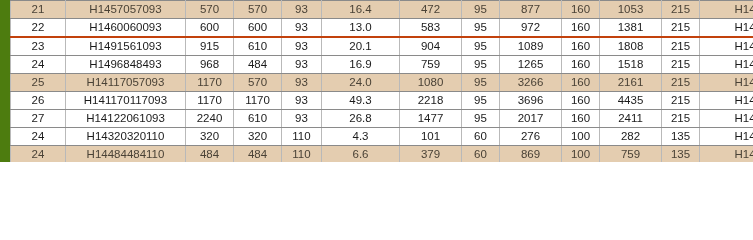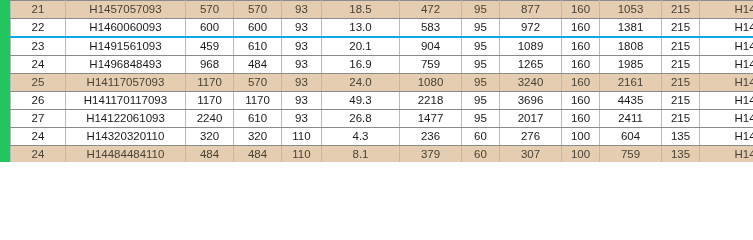--- a/index.html
+++ b/index.html
@@ -9,21 +9,21 @@
   }
   body {
     width: 753px;
     height: 162px;
     overflow: hidden;
     font-family: "Liberation Sans", sans-serif;
   }
   .sheet {
     width: 753px;
     height: 162px;
-    background: #22c55e;
+    background: #4d7c0f;
     box-sizing: border-box;
     padding-left: 10px;
     padding-right: 3px;
     overflow: hidden;
   }
   table.data-table {
     border-collapse: collapse;
     table-layout: fixed;
     width: 740px;
     font-size: 11.5px;
@@ -43,21 +43,21 @@
     overflow: hidden;
   }
   tr.row-highlight td {
     background: #e4cdb0;
     color: #4a4236;
   }
   tr.row-plain td {
     background: #ffffff;
   }
   tr.thick-under td {
-    border-bottom: 2px solid #0ea5e9;
+    border-bottom: 2px solid #c2410c;
   }
   
   col.c-index    { width: 55px;  }
   col.c-id       { width: 120px; }
   col.c-a        { width: 48px;  }
   col.c-b        { width: 48px;  }
   col.c-c        { width: 40px;  }
   col.c-d        { width: 78px;  }
   col.c-e        { width: 62px;  }
   col.c-f        { width: 38px;  }
@@ -87,21 +87,21 @@
         <col class="c-j">
       <col class="c-k">
     </colgroup>
     <tbody>
         <tr class="row-highlight">
           <td>21</td>
           <td>H1457057093</td>
           <td>570</td>
           <td>570</td>
           <td>93</td>
-          <td>18.5</td>
+          <td>16.4</td>
           <td>472</td>
           <td>95</td>
           <td>877</td>
           <td>160</td>
           <td>1053</td>
           <td>215</td>
           <td>H14</td>
         </tr>
         <tr class="row-plain thick-under">
           <td>22</td>
@@ -114,21 +114,21 @@
           <td>95</td>
           <td>972</td>
           <td>160</td>
           <td>1381</td>
           <td>215</td>
           <td>H14</td>
         </tr>
         <tr class="row-plain">
           <td>23</td>
           <td>H1491561093</td>
-          <td>459</td>
+          <td>915</td>
           <td>610</td>
           <td>93</td>
           <td>20.1</td>
           <td>904</td>
           <td>95</td>
           <td>1089</td>
           <td>160</td>
           <td>1808</td>
           <td>215</td>
           <td>H14</td>
@@ -137,34 +137,34 @@
           <td>24</td>
           <td>H1496848493</td>
           <td>968</td>
           <td>484</td>
           <td>93</td>
           <td>16.9</td>
           <td>759</td>
           <td>95</td>
           <td>1265</td>
           <td>160</td>
-          <td>1985</td>
+          <td>1518</td>
           <td>215</td>
           <td>H14</td>
         </tr>
         <tr class="row-highlight">
           <td>25</td>
           <td>H14117057093</td>
           <td>1170</td>
           <td>570</td>
           <td>93</td>
           <td>24.0</td>
           <td>1080</td>
           <td>95</td>
-          <td>3240</td>
+          <td>3266</td>
           <td>160</td>
           <td>2161</td>
           <td>215</td>
           <td>H14</td>
         </tr>
         <tr class="row-plain">
           <td>26</td>
           <td>H141170117093</td>
           <td>1170</td>
           <td>1170</td>
@@ -193,38 +193,38 @@
           <td>215</td>
           <td>H14</td>
         </tr>
         <tr class="row-plain">
           <td>24</td>
           <td>H14320320110</td>
           <td>320</td>
           <td>320</td>
           <td>110</td>
           <td>4.3</td>
-          <td>236</td>
+          <td>101</td>
           <td>60</td>
           <td>276</td>
           <td>100</td>
-          <td>604</td>
+          <td>282</td>
           <td>135</td>
           <td>H14</td>
         </tr>
         <tr class="row-highlight">
           <td>24</td>
           <td>H14484484110</td>
           <td>484</td>
           <td>484</td>
           <td>110</td>
-          <td>8.1</td>
+          <td>6.6</td>
           <td>379</td>
           <td>60</td>
-          <td>307</td>
+          <td>869</td>
           <td>100</td>
           <td>759</td>
           <td>135</td>
           <td>H14</td>
         </tr>
       </tbody>
   </table>
 </div>
 
 </body></html>

